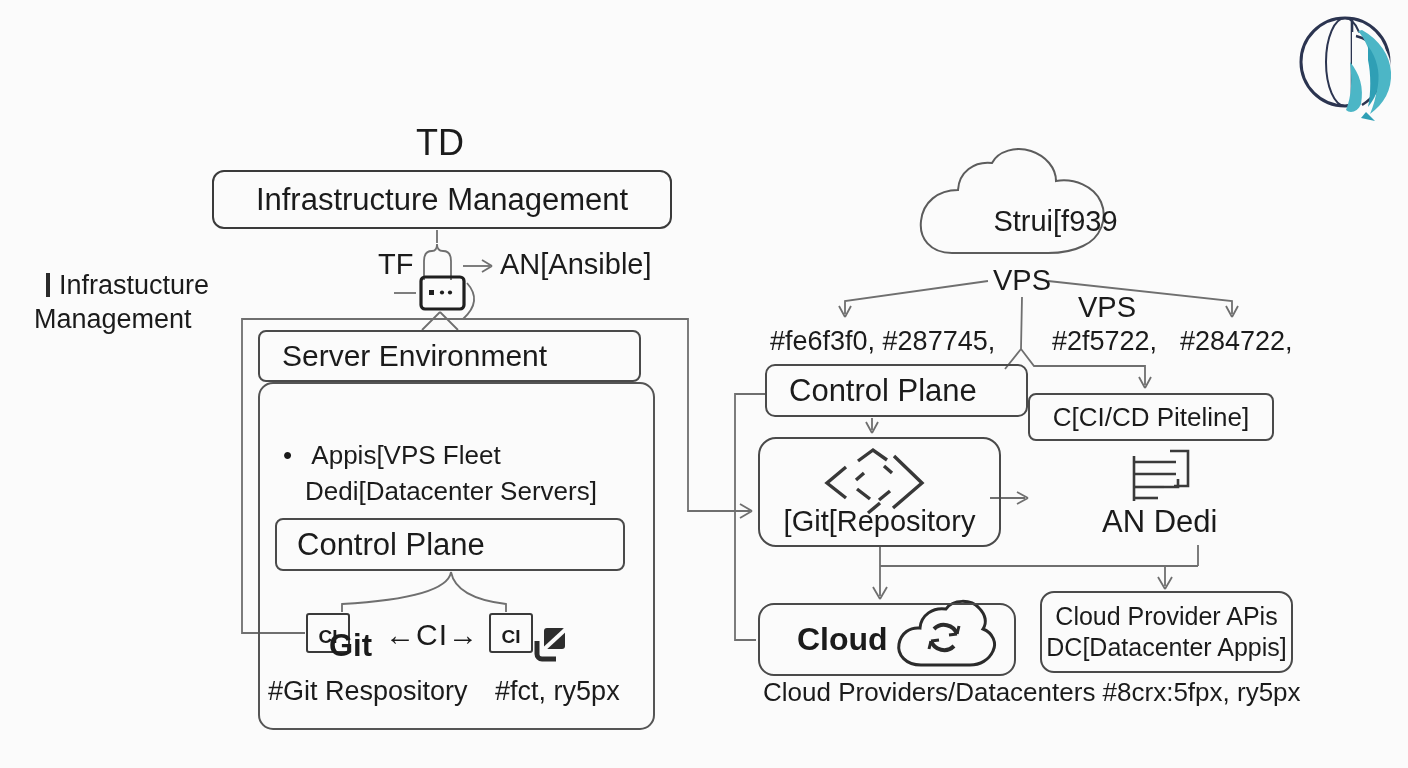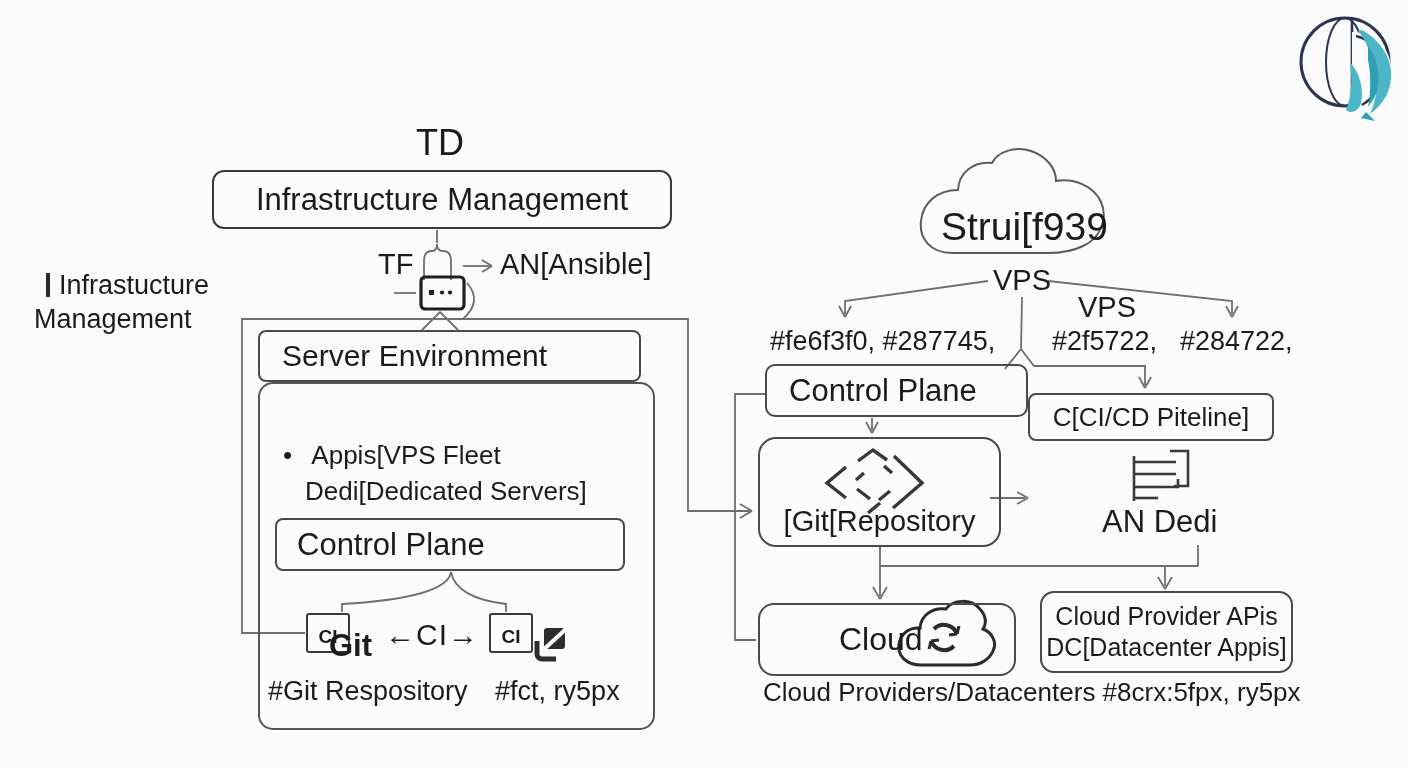--- a/index.html
+++ b/index.html
@@ -151,41 +151,41 @@
   <div class="box" style="left:258px;top:330px;width:383px;height:52px;border-radius:8px;">
     <span style="padding-left:22px;font-size:30px;">Server Environment</span>
   </div>
 
   <div class="box" style="left:258px;top:382px;width:397px;height:348px;border-radius:15px;border-color:#555;"></div>
 
   <div class="txt" style="left:283px;top:440px;font-size:26px;">
     <span>•</span>
     <span style="margin-left:12px;">Appis[VPS Fleet</span>
   </div>
-  <div class="txt" style="left:305px;top:476px;font-size:26px;">Dedi[Dedicated Servers]</div>
+  <div class="txt" style="left:305px;top:476px;font-size:26px;">Dedi[Datacenter Servers]</div>
 
   <div class="box" style="left:275px;top:518px;width:350px;height:53px;border-radius:8px;">
     <span style="padding-left:20px;font-size:31px;">Control Plane</span>
   </div>
 
   <div class="small-ci" style="left:306px;top:613px;width:44px;height:40px;">
     <span>CI</span>
   </div>
   <div class="txt" style="left:329px;top:628px;font-size:31px;font-weight:700;">Git</div>
   <div class="txt" style="left:385px;top:618px;font-size:30px;letter-spacing:1px;">←CI→</div>
   <div class="small-ci" style="left:489px;top:613px;width:44px;height:40px;">
     <span>CI</span>
   </div>
 
   <div class="txt" style="left:268px;top:676px;font-size:27px;">
     <span>#Git Respository</span>
     <span style="margin-left:20px;">#fct, ry5px</span>
   </div>
 
-  <div class="txt" style="left:941px;top:205px;width:175px;font-size:39px;">Strui[f939</div>
+  <div class="txt" style="left:968px;top:205px;width:175px;text-align:center;font-size:29px;">Strui[f939</div>
 
   <div class="txt" style="left:993px;top:264px;font-size:29px;">VPS</div>
   <div class="txt" style="left:1078px;top:291px;font-size:29px;">VPS</div>
 
   <div class="txt" style="left:770px;top:326px;font-size:27px;">#fe6f3f0, #287745,</div>
   <div class="txt" style="left:1052px;top:326px;font-size:27px;">#2f5722,</div>
   <div class="txt" style="left:1180px;top:326px;font-size:27px;">#284722,</div>
 
   <div class="box" style="left:765px;top:364px;width:263px;height:53px;border-radius:10px;">
     <span style="padding-left:22px;font-size:31px;">Control Plane</span>
@@ -195,21 +195,21 @@
     <span style="font-size:26px;">C[CI/CD Piteline]</span>
   </div>
 
   <div class="box" style="left:758px;top:437px;width:243px;height:110px;border-radius:18px;flex-direction:column;justify-content:flex-end;">
     <span style="font-size:29px;padding-bottom:7px;">[Git[Repository</span>
   </div>
 
   <div class="txt" style="left:1102px;top:504px;font-size:31px;">AN Dedi</div>
 
   <div class="box" style="left:758px;top:603px;width:258px;height:73px;border-radius:16px;">
-    <span style="padding-left:37px;font-size:32px;font-weight:400;margin-left:42px;">Cloud</span>
+    <span style="padding-left:37px;font-size:32px;font-weight:700;">Cloud</span>
   </div>
 
   <div class="box center" style="left:1040px;top:591px;width:253px;height:82px;border-radius:14px;flex-direction:column;">
     <span style="font-size:25px;line-height:31px;">Cloud Provider APis</span>
     <span style="font-size:25px;line-height:31px;">DC[Datacenter Appis]</span>
   </div>
 
   <div class="txt" style="left:763px;top:677px;font-size:26px;">Cloud Providers/Datacenters #8crx:5fpx, ry5px</div>
 
 </div>

